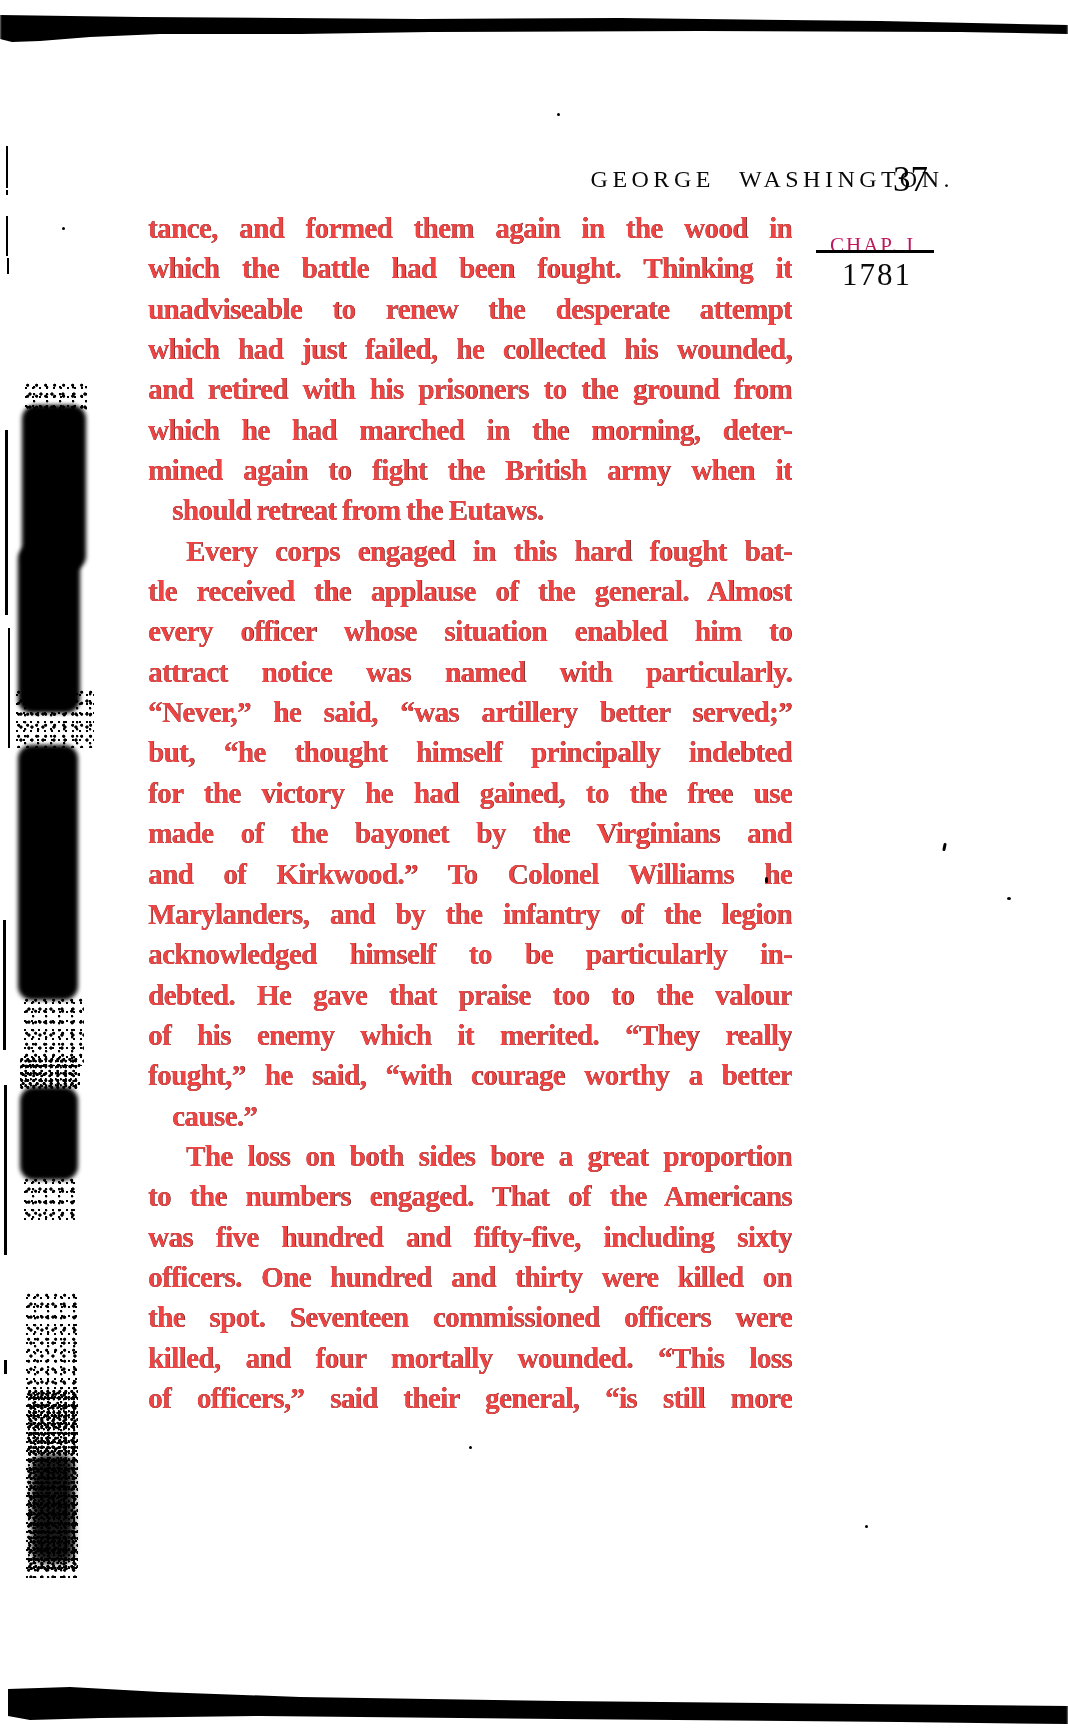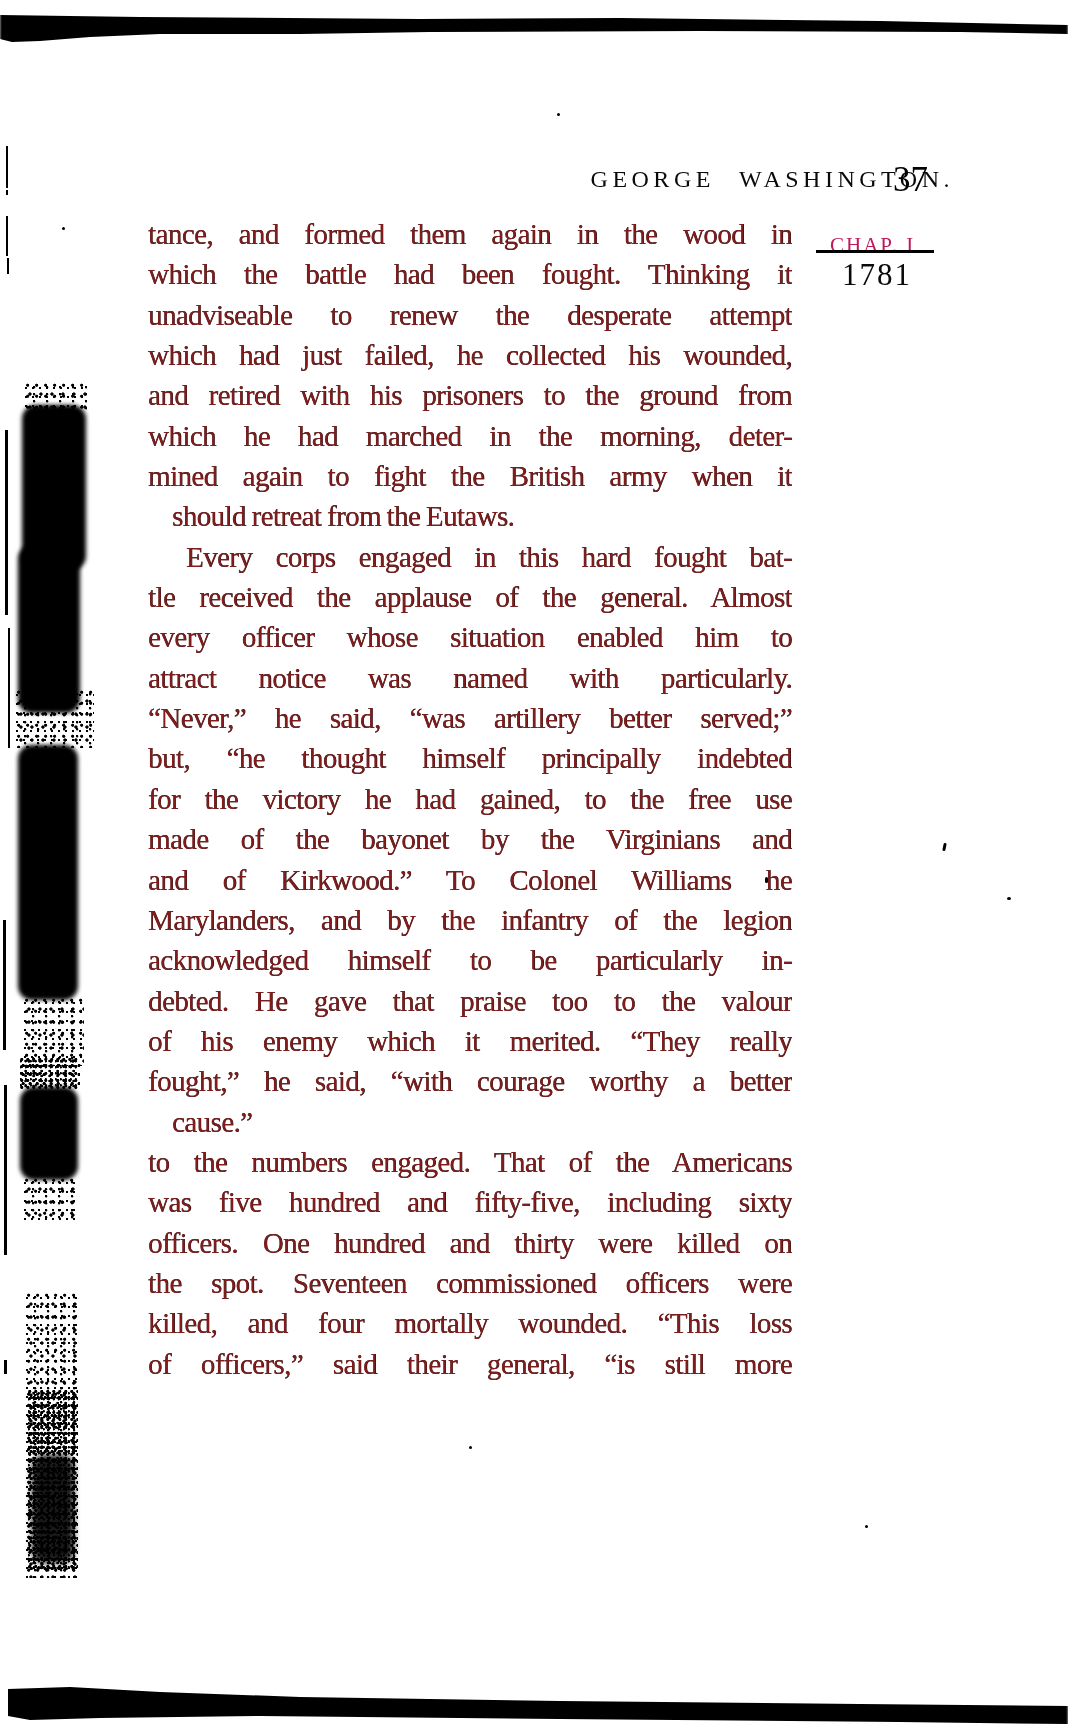--- a/index.html
+++ b/index.html
@@ -51,25 +51,26 @@
     position:absolute; left:816px; top:250px; width:118px; height:3px;
     background:#000; filter:blur(0.4px);
   }
   .margin-year {
     position:absolute; left:842px; top:257px;
     font-size:31px; letter-spacing:2px; color:#0a0a0a;
   }
 
   
   .body-text {
-    position:absolute; left:148px; top:214px; width:644px;
+    position:absolute; left:148px; top:208px; width:644px;
     font-size:29px; line-height:40.35px;
     letter-spacing:-0.6px; word-spacing:-1px;
-    color:#7f1d1d;
+    color:#ef4444;
     text-shadow: 0.3px 0.3px 0 #111;
+    font-weight: bold;
   }
   .line {
     height:40.35px; overflow:hidden;
     text-align:justify; text-align-last:justify;
   }
   .line.lastline { text-align-last:left;margin-left:24px; }
   .line.indent { text-indent:38px; }
 
   
   .blob { position:absolute; background:#000; }
@@ -120,20 +121,21 @@
       <div class="line">but, “he thought himself principally indebted</div>
       <div class="line">for the victory he had gained, to the free use</div>
       <div class="line">made of the bayonet by the Virginians and</div>
       <div class="line">and of Kirkwood.”  To Colonel Williams he</div>
       <div class="line">Marylanders, and by the infantry of the legion</div>
       <div class="line">acknowledged himself to be particularly in-</div>
       <div class="line">debted.  He gave that praise too to the valour</div>
       <div class="line">of his enemy which it merited.  “They really</div>
       <div class="line">fought,” he said, “with courage worthy a better</div>
       <div class="line lastline">cause.”</div>
+      <div class="line indent">The loss on both sides bore a great proportion</div>
       <div class="line">to the numbers engaged.  That of the Americans</div>
       <div class="line">was five hundred and fifty-five, including sixty</div>
       <div class="line">officers.  One hundred and thirty were killed on</div>
       <div class="line">the spot.  Seventeen commissioned officers were</div>
       <div class="line">killed, and four mortally wounded.  “This loss</div>
       <div class="line">of officers,” said their general, “is still more</div>
     </div>
 
   <div class="speckle" style="left:25px; top:383px; width:62px; height:30px;"></div>
   <div class="blob blob-soft" style="left:22px; top:405px; width:64px; height:165px;"></div>

